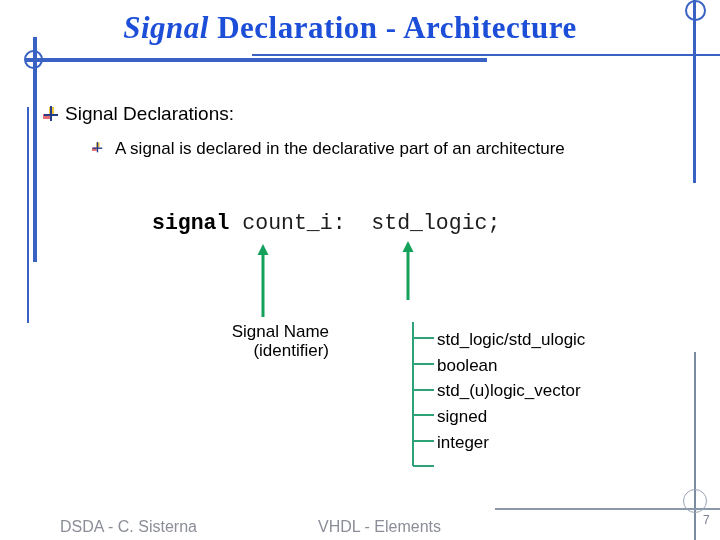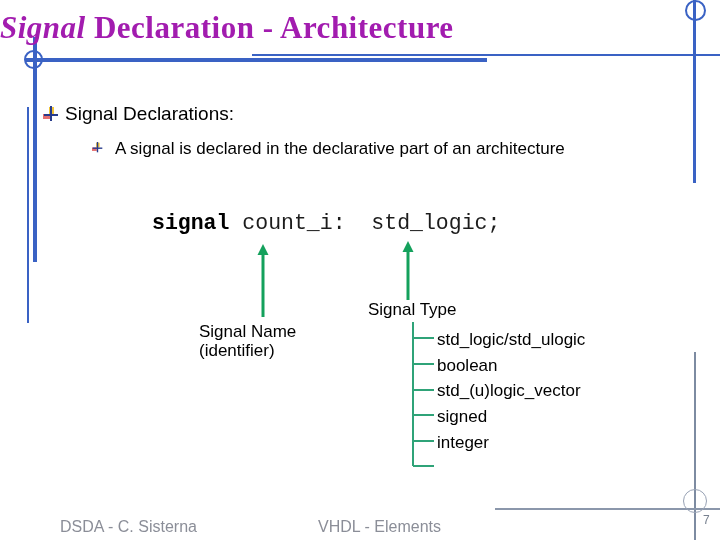--- a/index.html
+++ b/index.html
@@ -14,41 +14,41 @@
   .left-circle{position:absolute;left:24px;top:50px;width:15px;height:15px;border:2px solid #3a62c4;border-radius:50%;background:transparent;}
   .left-line-thick{left:33px;top:37px;width:4px;height:225px;background:#3a62c4;}
   .left-line-thin{left:27px;top:107px;width:2px;height:216px;background:#3a62c4;}
   .right-line-top{left:693px;top:0;width:3px;height:183px;background:#3a62c4;}
   .tr-circle{position:absolute;left:685px;top:0px;width:17px;height:17px;border:2px solid #3a62c4;border-radius:50%;}
   .right-line-bottom{left:694px;top:352px;width:2px;height:188px;background:#7d8ba1;}
   .footer-line{left:495px;top:508px;width:225px;height:2px;background:#8b97ab;}
   .br-circle{position:absolute;left:683px;top:489px;width:22px;height:22px;border:1.5px solid #98a2b4;border-radius:50%;}
   
   .title{
-    position:absolute;left:0;right:20px;top:10px;text-align:left;
+    position:absolute;left:0;right:20px;top:10px;text-align:center;
     font-family:"Liberation Serif","DejaVu Serif",serif;
-    font-size:31px;font-weight:bold;color:#a21caf;letter-spacing:0.5px;
+    font-size:31px;font-weight:bold;color:#1d4ed8;letter-spacing:0.5px;
   }
   .title .it{font-style:italic;}
   
   .bullet1-text{position:absolute;left:65px;top:103px;font-size:19px;color:#000;}
   .bullet2-text{position:absolute;left:115px;top:139px;font-size:17px;color:#000;}
   .bullet-icon-1{position:absolute;left:43px;top:106px;width:16px;height:16px;}
   .bullet-icon-2{position:absolute;left:92px;top:142px;width:11px;height:11px;}
   
   .code{
     position:absolute;left:152px;top:211px;
     font-family:"Liberation Mono","DejaVu Sans Mono",monospace;
     font-size:21.5px;color:#1c1c1c;white-space:pre;
   }
   .code .kw{font-weight:bold;color:#000;}
   
   .arrow{position:absolute;}
   .name-label{
-    position:absolute;left:199px;top:322px;width:130px;text-align:left;
+    position:absolute;left:199px;top:322px;width:130px;text-align:right;
     font-size:17px;line-height:19px;color:#000;
   }
   .type-label{position:absolute;left:368px;top:300px;font-size:17px;color:#000;}
   .type-tree{position:absolute;left:411px;top:320px;}
   .type-list{
     position:absolute;left:437px;top:327px;font-size:17px;line-height:25.7px;color:#000;
   }
   
   .footer-text{position:absolute;top:518px;font-size:16px;color:#8b8e98;}
   .f-left{left:60px;}
@@ -98,21 +98,20 @@
   <svg class="arrow" style="left:401px;top:241px;" width="14" height="60" viewBox="0 0 14 60">
     <polygon points="7,0 1.5,11 12.5,11" fill="#14a15c"></polygon>
     <rect x="5.5" y="9" width="3" height="50" fill="#14a15c"></rect>
   </svg>
 
   <div class="name-label">
     <div>Signal Name</div>
     <div>(identifier)</div>
   </div>
 
-  <div class="type-label">Signal Type</div>
 
   <svg class="type-tree" width="26" height="150" viewBox="0 0 26 150">
     <g stroke="#2fa378" stroke-width="2" fill="none">
       <line x1="2" y1="2" x2="2" y2="146"></line>
       <line x1="2" y1="18" x2="23" y2="18"></line>
       <line x1="2" y1="44" x2="23" y2="44"></line>
       <line x1="2" y1="70" x2="23" y2="70"></line>
       <line x1="2" y1="95" x2="23" y2="95"></line>
       <line x1="2" y1="121" x2="23" y2="121"></line>
       <line x1="2" y1="146" x2="23" y2="146"></line>

